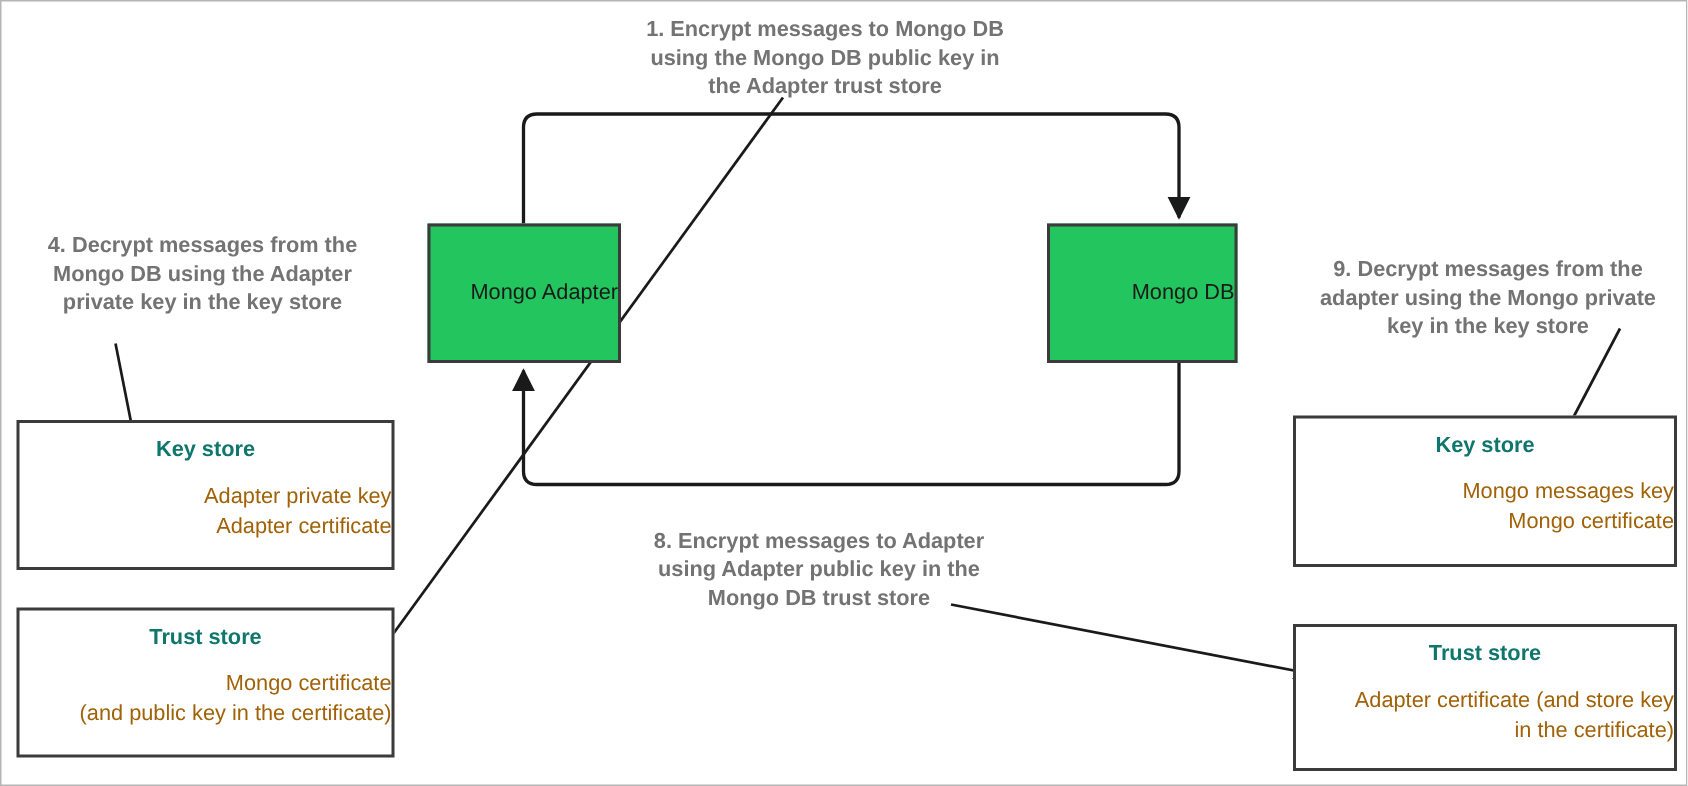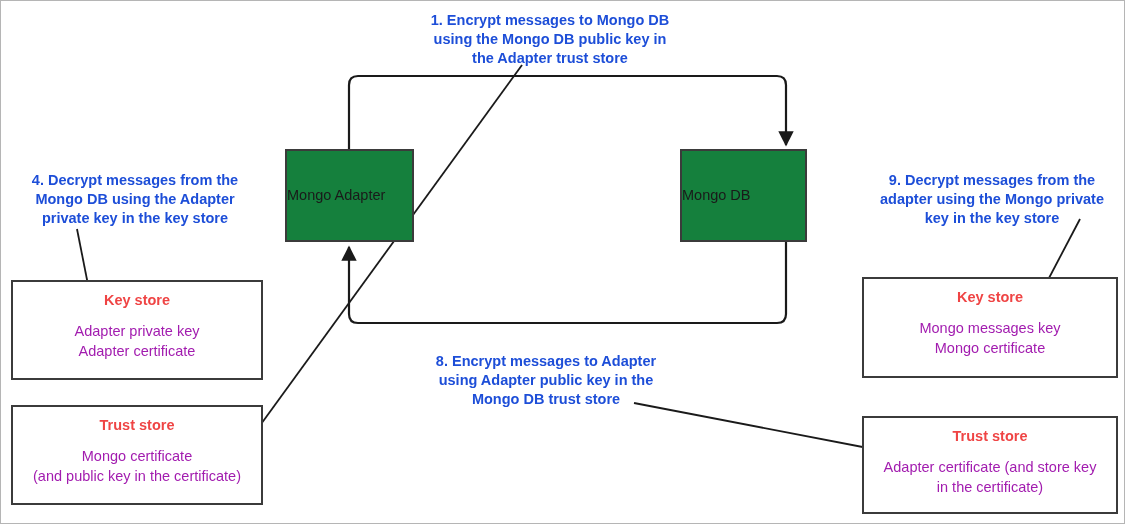--- a/index.html
+++ b/index.html
@@ -26,59 +26,59 @@
     left: 0;
     top: 0;
     width: 1125px;
     height: 524px;
     pointer-events: none;
   }
   .node {
     position: absolute;
     box-sizing: border-box;
     border: 2px solid #3b3b3b;
-    background: #15803d;
+    background: #22c55e;
     display: flex;
     align-items: center;
-    justify-content: flex-start;
+    justify-content: flex-end;
   }
   .node-label {
     font-size: 14.5px;
     line-height: 1.25;
     text-align: center;
     color: #1a1a1a;
   }
   .store {
     position: absolute;
     box-sizing: border-box;
     border: 2px solid #3b3b3b;
     background: #ffffff;
     padding-top: 10px;
   }
   .store-title {
     font-size: 14.5px;
     font-weight: bold;
     text-align: center;
-    color: #ef4444;
+    color: #0f766e;
     margin-bottom: 14px;
   }
   .store-body {
     font-size: 14.5px;
     line-height: 1.35;
-    text-align: center;
-    color: #a21caf;
+    text-align: right;
+    color: #a16207;
     white-space: pre-line;
   }
   .callout {
     position: absolute;
     font-size: 14.5px;
     font-weight: bold;
     line-height: 1.3;
     text-align: center;
-    color: #1d4ed8;
+    color: #737373;
     white-space: pre-line;
   }
 </style>
 </head>
 <body>
 
 <div id="canvas">
 
   <svg id="wires" viewBox="0 0 1125 524" xmlns="http://www.w3.org/2000/svg">
     <defs>
@@ -100,21 +100,21 @@
 
     <line x1="633" y1="402" x2="872" y2="448" stroke="#1a1a1a" stroke-width="1.8" marker-end="url(#arrowhead-thin)"></line>
 
     <line x1="76" y1="228" x2="93" y2="314" stroke="#1a1a1a" stroke-width="1.8" marker-end="url(#arrowhead-thin)"></line>
   </svg>
 
   <div class="node" style="left:284px; top:148px; width:129px; height:93px;">
     <span class="node-label">Mongo Adapter</span>
   </div>
 
-  <div class="node" style="left:679px; top:148px; width:127px; height:93px;">
+  <div class="node" style="left:697px; top:148px; width:127px; height:93px;">
     <span class="node-label">Mongo DB</span>
   </div>
 
   <div class="store" style="left:10px; top:279px; width:252px; height:100px;">
     <div class="store-title">Key store</div>
     <div class="store-body">Adapter private key
 Adapter certificate</div>
   </div>
 
   <div class="store" style="left:10px; top:404px; width:252px; height:100px;">
@@ -140,17 +140,17 @@
 the Adapter trust store</div>
 
   <div class="callout" style="left:857px; top:170px; width:268px;">9. Decrypt messages from the
 adapter using the Mongo private
 key in the key store</div>
 
   <div class="callout" style="left:410px; top:351px; width:270px;">8. Encrypt messages to Adapter
 using Adapter public key in the
 Mongo DB trust store</div>
 
-  <div class="callout" style="left:5px; top:170px; width:258px;">4. Decrypt messages from the
+  <div class="callout" style="left:5px; top:154px; width:258px;">4. Decrypt messages from the
 Mongo DB using the Adapter
 private key in the key store</div>
 
 </div>
 
 </body></html>

